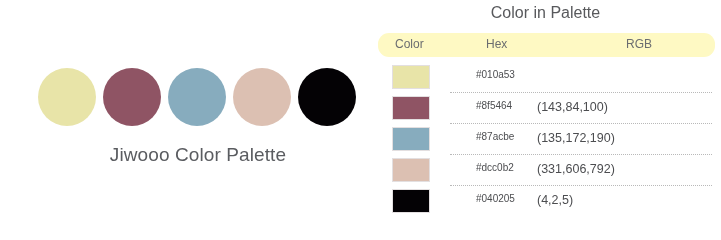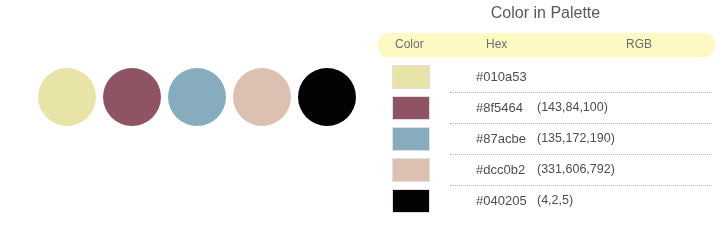--- a/index.html
+++ b/index.html
@@ -120,21 +120,21 @@
     top: 4px;
     width: 38px;
     height: 24px;
     border: 1px solid #e3dfe0;
     box-sizing: border-box;
   }
   .cell-hex {
     position: absolute;
     left: 106px;
     top: 8px;
-    font-size: 13px;
+    font-size: 10px;
     color: #4c4d50;
     white-space: nowrap;
   }
   .cell-rgb {
     position: absolute;
     left: 167px;
     top: 8px;
     font-size: 12.5px;
     color: #4c4d50;
     white-space: nowrap;
@@ -146,20 +146,21 @@
 <div class="stage">
 
   <div class="palette-panel">
     <div class="swatch-circles">
       <div class="circle" style="background: rgb(232, 228, 168);"></div>
       <div class="circle" style="background: rgb(143, 84, 100);"></div>
       <div class="circle" style="background: rgb(135, 172, 190);"></div>
       <div class="circle" style="background: rgb(220, 192, 178);"></div>
       <div class="circle" style="background: rgb(4, 2, 5);"></div>
     </div>
+    <div class="palette-caption">Jiwooo Color Palette</div>
   </div>
 
   <div class="table-panel">
     <div class="table-title">Color in Palette</div>
 
     <div class="table-header">
       <div class="th th-color">Color</div>
       <div class="th th-hex">Hex</div>
       <div class="th th-rgb">RGB</div>
     </div>

